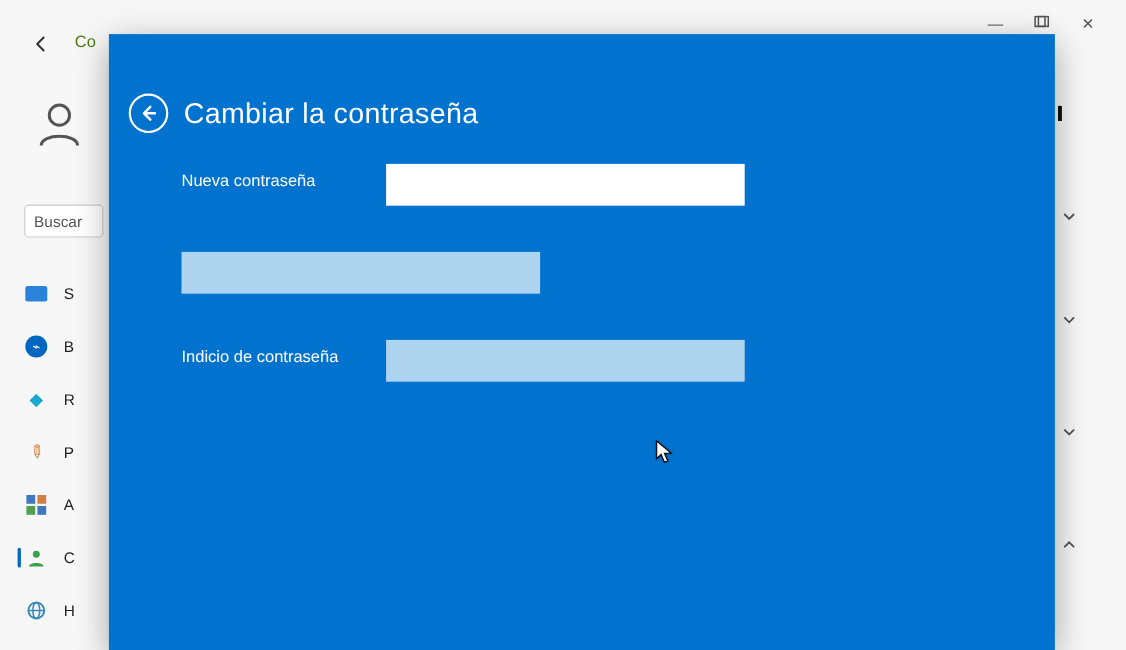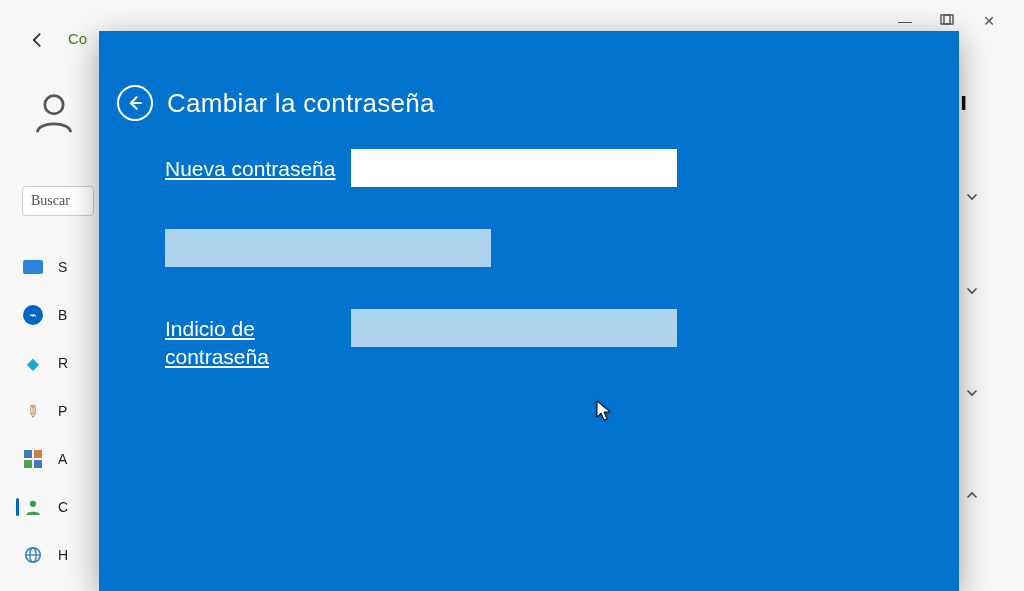--- a/index.html
+++ b/index.html
@@ -7,21 +7,21 @@
   body { background: #f5f5f5; position: relative; }
 
   
   .bg { position: absolute; inset: 0; background: #f7f7f7; }
   .bg .titlebar { position: absolute; top: 0; right: 0; display: flex; gap: 28px; padding: 14px 28px; color: #666; }
   .bg .titlebar .winbtn { width: 14px; height: 14px; display:flex; align-items:center; justify-content:center; font-size:14px; color:#555; }
   .bg .back { position: absolute; top: 30px; left: 28px; font-size: 20px; color: #333; }
   .bg .crumb { position: absolute; top: 30px; left: 68px; font-size: 15px; color: #4d7c0f; }
   .bg .avatar { position: absolute; top: 90px; left: 32px; }
   .bg .avatar svg { width: 44px; height: 44px; }
-  .bg .searchbox { position: absolute; top: 186px; left: 22px; width: 72px; height: 30px; background:#fff; border:1px solid #ccc; border-radius:4px; padding:0 8px; font-size:14px; color:#555; display:flex; align-items:center; overflow:hidden;font-family:Liberation Serif, serif; }
+  .bg .searchbox { position: absolute; top: 186px; left: 22px; width: 72px; height: 30px; background:#fff; border:1px solid #ccc; border-radius:4px; padding:0 8px; font-size:14px; color:#555; display:flex; align-items:center; overflow:hidden; }
 
   .bg .nav { position: absolute; top: 256px; left: 22px; width: 76px; display:flex; flex-direction:column; gap:26px; }
   .bg .nav .item { display:flex; align-items:center; gap:14px; font-size:14px; color:#222; height:22px; }
   .bg .nav .item .ic { width:22px; height:22px; display:flex; align-items:center; justify-content:center; font-size:16px; }
   .bg .nav .item.active::before { content:""; position:absolute; left:-6px; width:3px; height:18px; background:#0067c0; border-radius:2px; }
   .bg .nav .item.active { position: relative; }
 
   .ic-monitor{ background:#2a82da; width:20px; height:14px; border-radius:2px; }
   .ic-bt{ color:#fff; background:#0067c0; border-radius:50%; width:20px; height:20px; line-height:20px; text-align:center; font-size:12px; }
   .ic-wifi{ color:#1aa7d0; }
@@ -46,21 +46,21 @@
     background: #0173cf;
     color: #ffffff;
     box-shadow: 0 8px 30px rgba(0,0,0,0.35);
   }
   .modal .header { display:flex; align-items:center; gap:14px; padding: 18px 18px 10px 18px; margin-top: 36px; }
   .modal .backbtn { width:36px; height:36px; border:2.5px solid #fff; border-radius:50%; display:flex; align-items:center; justify-content:center; cursor:pointer; }
   .modal .title { font-size:26px; font-weight:400; letter-spacing:0.3px; }
 
   .modal .form { padding: 18px 0 0 66px; }
   .modal .row { display:flex; align-items:flex-start; margin-bottom: 42px; }
-  .modal .row .lbl { width: 186px; font-size:21px; line-height:1.35; padding-top:6px;text-decoration:underline; }
+  .modal .row .lbl { width: 186px; font-size:15px; line-height:1.35; padding-top:6px; }
   .modal .row input {
     width: 326px; height: 38px;
     border: none; outline: none;
     font-size: 15px; padding: 0 10px;
     font-family: inherit;
   }
   .modal .row input.primary { background:#ffffff; color:#111; }
   .modal .row input.secondary { background:#aed3ef; color:#114; }
 
   

